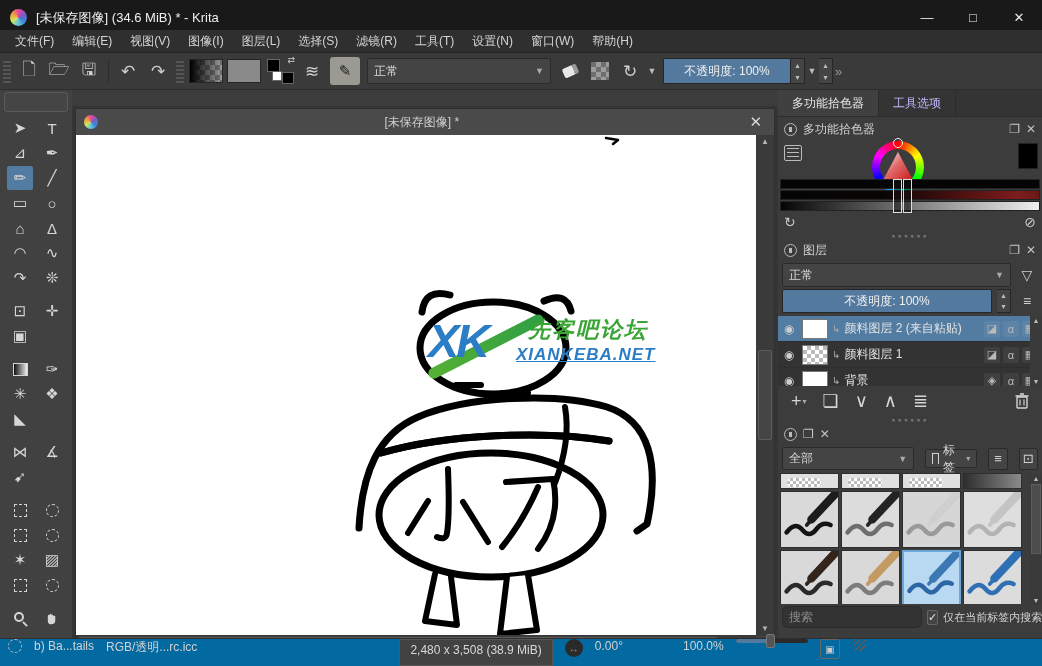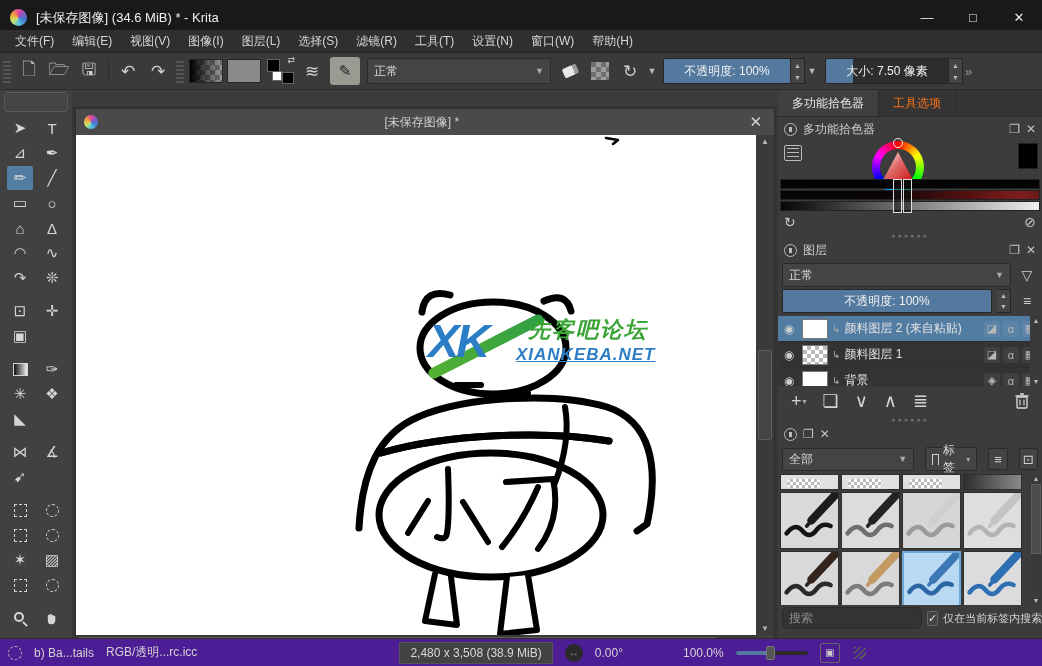--- a/index.html
+++ b/index.html
@@ -89,21 +89,21 @@
   .wm { position:absolute; left:350px; top:176px; width:300px; height:70px; }
   .wm-swoosh { position:absolute; left:-4px; top:30px; width:128px; height:11px; border-radius:6px;
      background:linear-gradient(90deg,#54b133,#2f9e45); transform:rotate(-27deg); }
   .wm-xk { position:absolute; left:2px; top:2px; font-size:47px; font-weight:bold; font-style:italic; color:var(--wmblue); letter-spacing:-3px; }
   .wm-cn { position:absolute; left:102px; top:4px; font-size:22px; font-weight:bold; font-style:italic; color:var(--wmgreen); letter-spacing:2px; }
   .wm-net { position:absolute; left:90px; top:34px; font-size:17px; font-weight:bold; font-style:italic; color:var(--wmblue); text-decoration:underline; letter-spacing:1px; }
 
   
   .dock { position:absolute; right:0; top:0; width:264px; height:548px; background:#3c3c3c; }
   .dock-tabs { height:27px; display:flex; background:#343434; border-bottom:1px solid #2c2c2c; }
-  .dock-tab { padding:0 14px; display:flex; align-items:center; color:#f97316; border-right:1px solid #2c2c2c; }
+  .dock-tab { padding:0 14px; display:flex; align-items:center; color:#c4b5fd; border-right:1px solid #2c2c2c; }
   .dock-tab.active { background:#404040; color:#e8e8e8; }
   .panel-header { height:24px; display:flex; align-items:center; padding:0 6px; gap:6px; color:#d0d0d0; }
   .lock-icon { width:13px; height:13px; border:1px solid #bbb; border-radius:50%; position:relative; }
   .lock-icon:after { content:""; position:absolute; left:4px; top:3px; width:3px; height:5px; background:#bbb; }
   .ph-title { flex:1; }
   .ph-btn { color:#c5c5c5; font-size:12px; }
   .splitter { height:6px; display:flex; align-items:center; justify-content:center; color:#6d6d6d; font-size:7px; letter-spacing:2px; }
 
   
   .color-panel { height:115px; position:relative; }
@@ -154,21 +154,21 @@
   .layer-scroll .down { position:absolute; bottom:1px; left:0; right:0; text-align:center; }
   .lp-foot { height:30px; display:flex; align-items:center; gap:2px; padding:0 6px; }
   .lpf-btn { color:#d4d4d4; font-size:18px; padding:0 7px; display:flex; align-items:center; }
   .lpf-btn small { font-size:8px; color:#aaa; margin-left:1px; }
   .lpf-trash { margin-left:auto; }
 
   
   .brush-panel { position:relative; }
   .bp-controls { display:flex; align-items:center; gap:11px; padding:1px 4px; }
   .bp-filter { width:150px; height:23px; }
-  .tag-btn { height:24px; display:flex; align-items:center; gap:4px; border:1px solid #2a2a2a; background:#444; padding:0 6px; border-radius:2px; color:#d8d8d8; }
+  .tag-btn { height:19px; display:flex; align-items:center; gap:4px; border:1px solid #2a2a2a; background:#444; padding:0 6px; border-radius:2px; color:#d8d8d8; }
   .bookmark { width:8px; height:11px; border:1px solid #d0d0d0; border-bottom:none; position:relative; }
   .sq-btn { width:22px; height:22px; border:1px solid #2a2a2a; background:#444; border-radius:2px; display:flex; align-items:center; justify-content:center; color:#d0d0d0; font-size:13px; }
   .brush-grid { position:relative; margin:2px 14px 0 2px; height:131px; overflow:hidden; }
   .bg-row { display:flex; gap:2px; margin-bottom:2px; }
   .brush-cell { width:59px; height:57px; background:#d9d9d9; border:1px solid #2e2e2e; position:relative; overflow:hidden; }
   .brush-cell.top { height:16px; }
   .brush-cell.selected { background:#b9d9f2; border:2px solid #6da7d8; }
   .brush-cell svg { position:absolute; inset:0; width:100%; height:100%; }
   .cell-eraser-light { background:#e0e0e0; }
   .cell-eraser-light:before { content:""; position:absolute; left:6px; top:4px; width:34px; height:9px; border-radius:5px;
@@ -179,21 +179,21 @@
   .bp-scroll .up { position:absolute; top:1px; left:0; right:0; text-align:center; }
   .bp-scroll .down { position:absolute; bottom:1px; left:0; right:0; text-align:center; }
   .bp-scroll .thumb { position:absolute; left:1px; right:1px; top:10px; height:70px; background:#4d4d4d; border:1px solid #5d5d5d; }
   .bp-search-row { display:flex; align-items:center; gap:5px; padding:2px 4px; }
   .search-input { width:140px; height:22px; background:#333; border:1px solid #2a2a2a; border-radius:6px; color:#eab308; padding:0 6px; font-family:inherit; font-size:12px; }
   .search-input::placeholder { color:#8b8b8b; }
   .checkbox { width:15px; height:15px; background:#444; border:1px solid #666; border-radius:2px; display:flex; align-items:center; justify-content:center; color:#e8e8e8; font-size:11px; }
   .cb-label { color:#d4d4d4; font-size:11px; white-space:nowrap; }
 
   
-  .statusbar { position:absolute; left:0; top:638px; width:1042px; height:28px; background:#4c1d95; border-top:1px solid #2e2e2e; display:flex; align-items:center; padding:0 8px; gap:12px; }
+  .statusbar { position:absolute; left:0; top:638px; width:1042px; height:28px; background:#0369a1; border-top:1px solid #2e2e2e; display:flex; padding:0 8px; gap:12px; }
   .sel-icon { width:14px; height:14px; border:1px dashed #b5b5b5; border-radius:50%; }
   .sb-text { color:#d2d2d2; }
   .size-field { border:1px solid #555; background:#424242; padding:3px 10px; color:#d8d8d8; margin-left:190px; }
   .angle-icon { width:18px; height:18px; border-radius:50%; background:#2a2a2a; display:flex; align-items:center; justify-content:center; color:#999; font-size:10px; }
   .zoom-slider { position:relative; width:72px; height:4px; background:#2a2a2a; border-radius:2px; }
   .zoom-slider .zfill { position:absolute; left:0; top:0; bottom:0; width:46%; background:var(--accent); border-radius:2px; }
   .zoom-slider .zthumb { position:absolute; left:42%; top:-5px; width:9px; height:14px; background:#555; border:1px solid #777; border-radius:2px; }
   .fit-btn { width:20px; height:20px; border:1px solid #666; border-radius:2px; display:flex; align-items:center; justify-content:center; color:#ccc; font-size:10px; }
   .grip-corner { width:12px; height:12px; margin-left:2px; background:repeating-linear-gradient(135deg,#5a5a5a 0 1.5px,transparent 1.5px 4px); }
 </style>
@@ -259,24 +259,20 @@
   <div class="mini-arrow">▼</div>
   <div class="tslider op-slider">
     <div class="fill" style="width:100%"></div>
     <div class="lbl">不透明度: 100%</div>
   </div>
   <div class="spin">
       <span>▲</span>
       <span>▼</span>
     </div>
   <div class="mini-arrow">▼</div>
-  <div class="tslider size-slider">
-    <div class="fill" style="width:22%"></div>
-    <div class="lbl">大小: 7.50 像素</div>
-  </div>
   <div class="spin">
       <span>▲</span>
       <span>▼</span>
     </div>
   <div class="overflow-mark">»</div>
 </div>
 
 <div class="main">
 
   <div class="toolbox">

